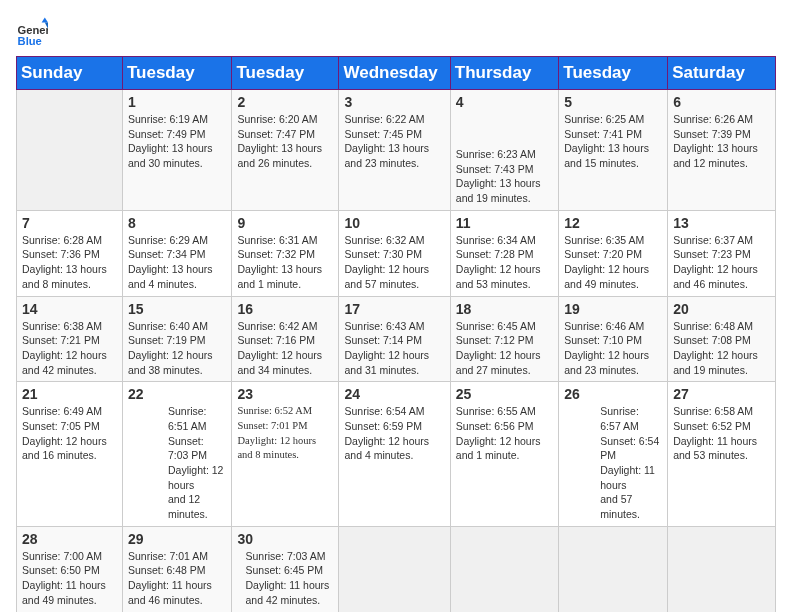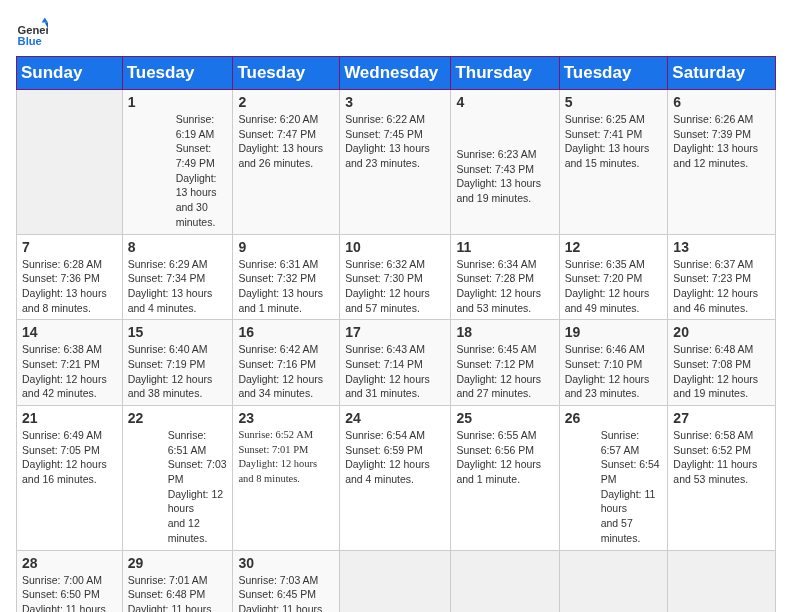--- a/index.html
+++ b/index.html
@@ -106,21 +106,21 @@
         <th>Thursday</th>
         <th>Tuesday</th>
         <th>Saturday</th>
       </tr>
   </thead>
   <tbody id="calendar-body">
       <tr>
         <td class="empty-cell"></td>
         <td>
           <span class="day-number">1</span>
-          <div class="day-info" style="white-space: pre-line; margin-left: 48px;">Sunrise: 6:19 AM
+          <div class="day-info" style="white-space: pre-line;">Sunrise: 6:19 AM
 Sunset: 7:49 PM
 Daylight: 13 hours
 and 30 minutes.</div>
         </td>
         <td>
           <span class="day-number">2</span>
           <div class="day-info" style="white-space: pre-line;">Sunrise: 6:20 AM
 Sunset: 7:47 PM
 Daylight: 13 hours
 and 26 minutes.</div>
@@ -317,21 +317,21 @@
         </td>
         <td>
           <span class="day-number">29</span>
           <div class="day-info" style="white-space: pre-line;">Sunrise: 7:01 AM
 Sunset: 6:48 PM
 Daylight: 11 hours
 and 46 minutes.</div>
         </td>
         <td>
           <span class="day-number">30</span>
-          <div class="day-info" style="white-space: pre-line;">Sunrise: 7:03 AM
+          <div class="day-info" style="white-space: pre-line; margin-left: 8px;">Sunrise: 7:03 AM
 Sunset: 6:45 PM
 Daylight: 11 hours
 and 42 minutes.</div>
         </td>
         <td class="empty-cell"></td>
         <td class="empty-cell"></td>
         <td class="empty-cell"></td>
         <td class="empty-cell"></td>
       </tr>
     </tbody>

